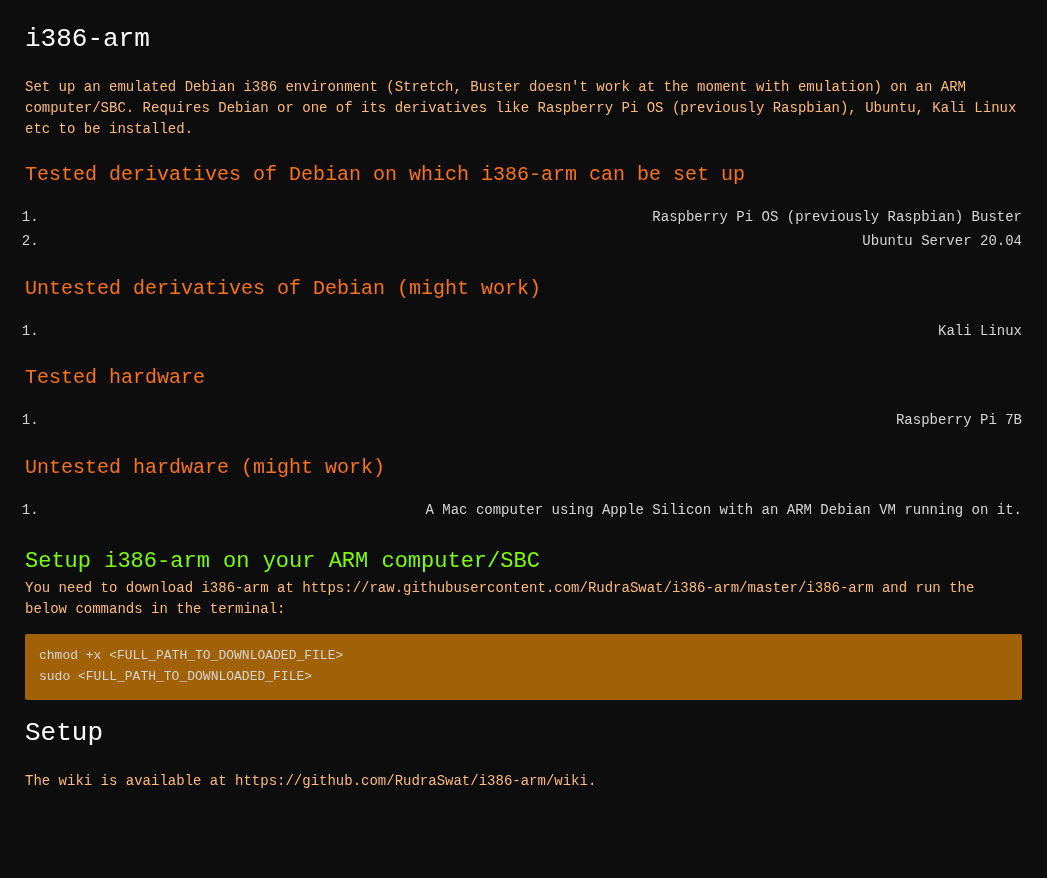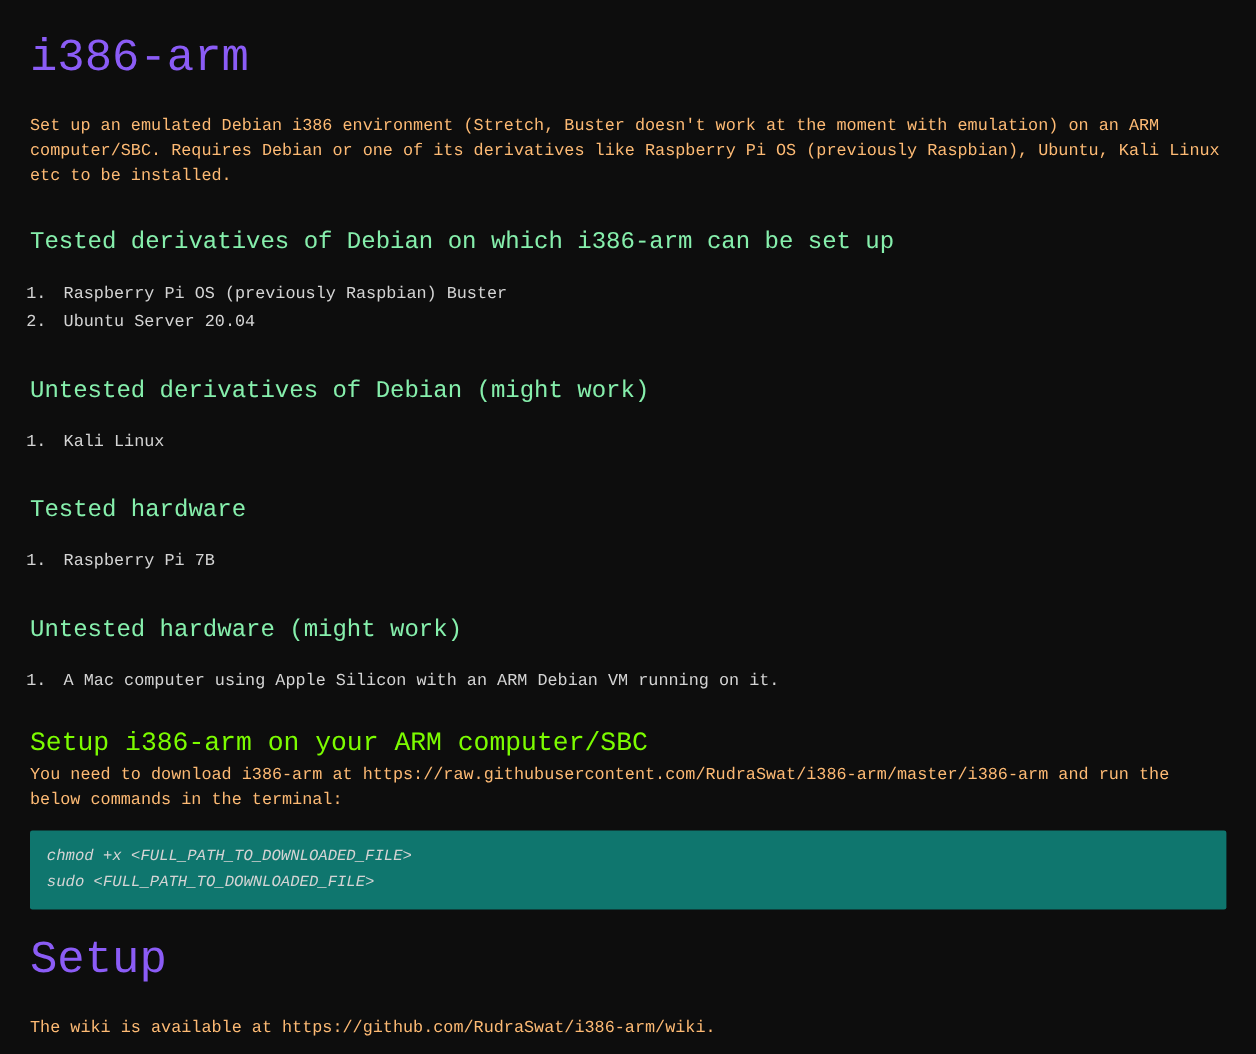--- a/index.html
+++ b/index.html
@@ -10,64 +10,64 @@
     body {
       background-color: #0d0d0d;
       color: #d4d4d4;
       font-family: 'Consolas', 'Monaco', 'Courier New', monospace;
       padding: 20px 25px;
       font-size: 14px;
       line-height: 1.5;
       width: 1047px;
     }
     h1 {
-      color: #8b5cf6;
-      font-size: 38px;
+      color: #ffffff;
+      font-size: 26px;
       font-weight: normal;
       margin-bottom: 18px;
     }
     h2 {
       color: #7cfc00;
       font-size: 22px;
       font-weight: normal;
       margin-top: 22px;
     }
     h3 {
-      color: #86efac;
+      color: #f97316;
       font-size: 20px;
       font-weight: normal;
-      margin-top: 30px;
+      margin-top: 20px;
       margin-bottom: 16px;
     }
     p {
       color: #fdba74;
       margin-bottom: 10px;
       line-height: 1.5;
     }
     ol {
       margin-left: 22px;
       margin-bottom: 10px;
     }
     ol li {
       color: #d4d4d4;
       line-height: 1.7;
       padding-left: 6px;
+      text-align: right;
     }
     pre {
-      background-color: #0f766e;
+      background-color: #a16207;
       padding: 12px 14px;
       margin-top: 14px;
       margin-bottom: 14px;
       border-radius: 2px;
       font-family: 'Consolas', 'Monaco', 'Courier New', monospace;
       font-size: 13px;
       line-height: 1.6;
       color: #d4d4d4;
       white-space: pre;
-      font-style: italic;
     }
   </style>
 </head>
 <body>
 
 <h1>i386-arm</h1>
 
 <p>Set up an emulated Debian i386 environment (Stretch, Buster doesn't work at the moment with emulation) on an ARM computer/SBC. Requires Debian or one of its derivatives like Raspberry Pi OS (previously Raspbian), Ubuntu, Kali Linux etc to be installed.</p>
 
 <h3>Tested derivatives of Debian on which i386-arm can be set up</h3>

